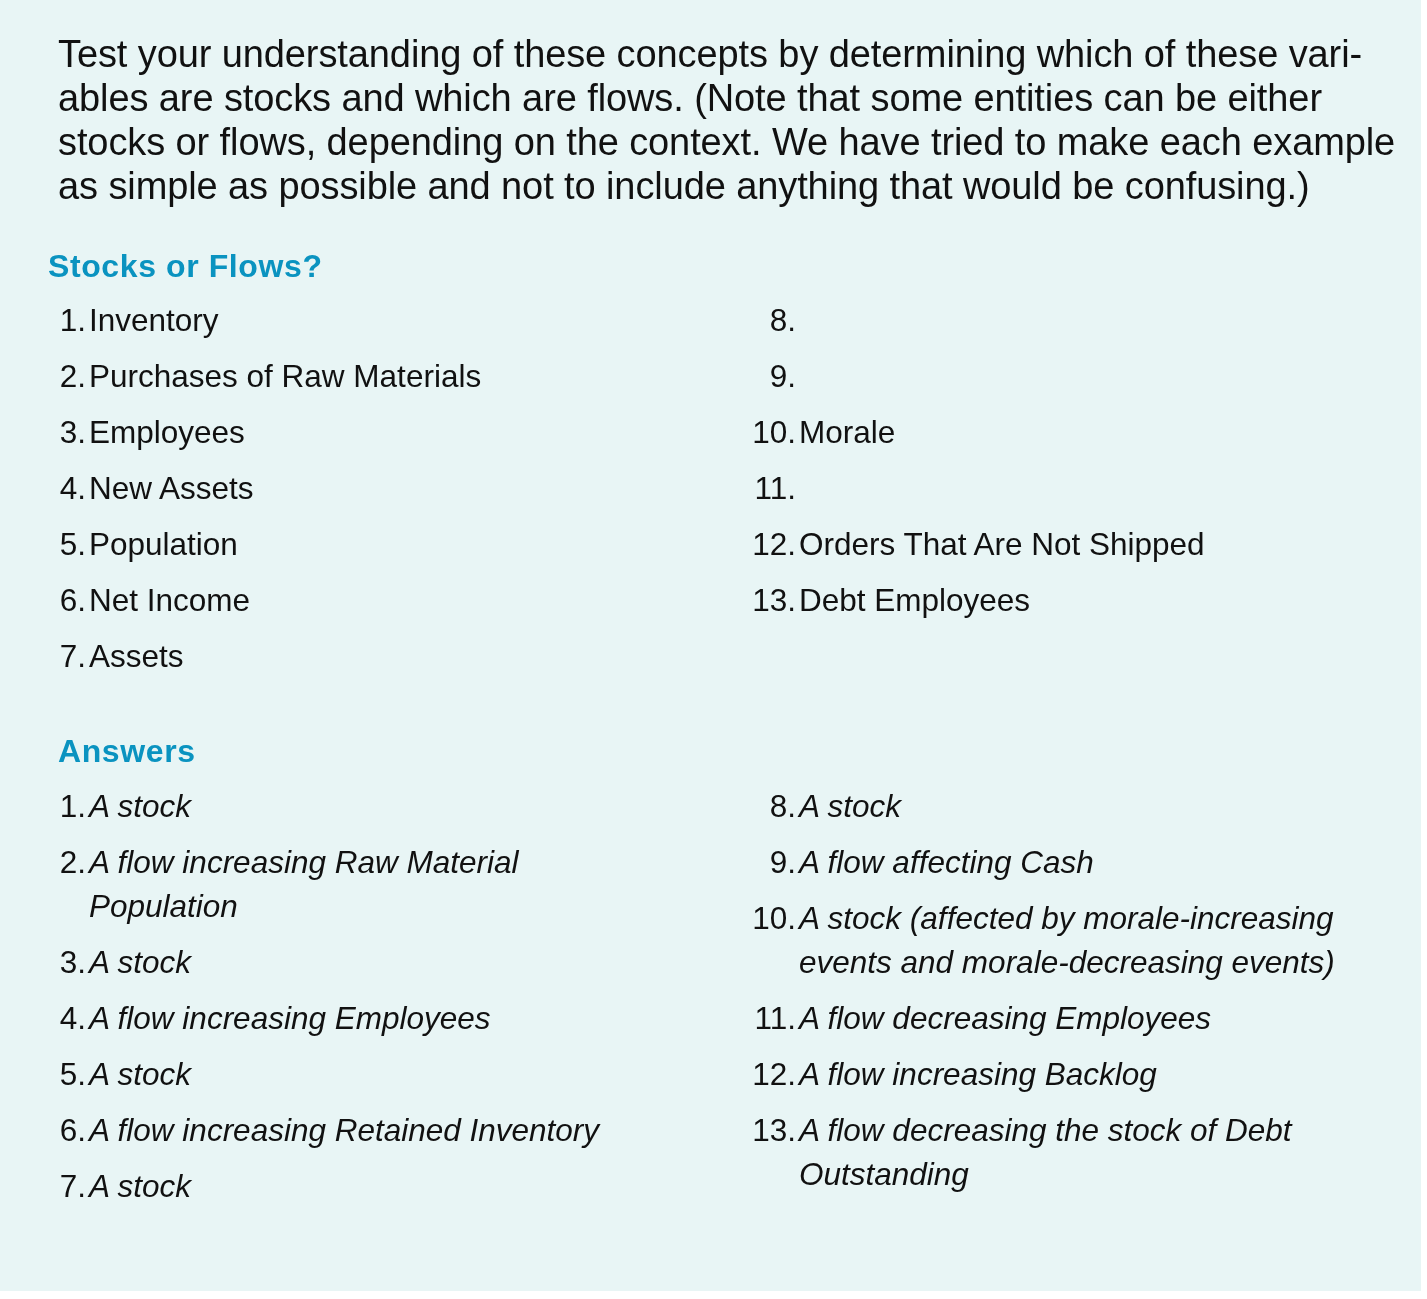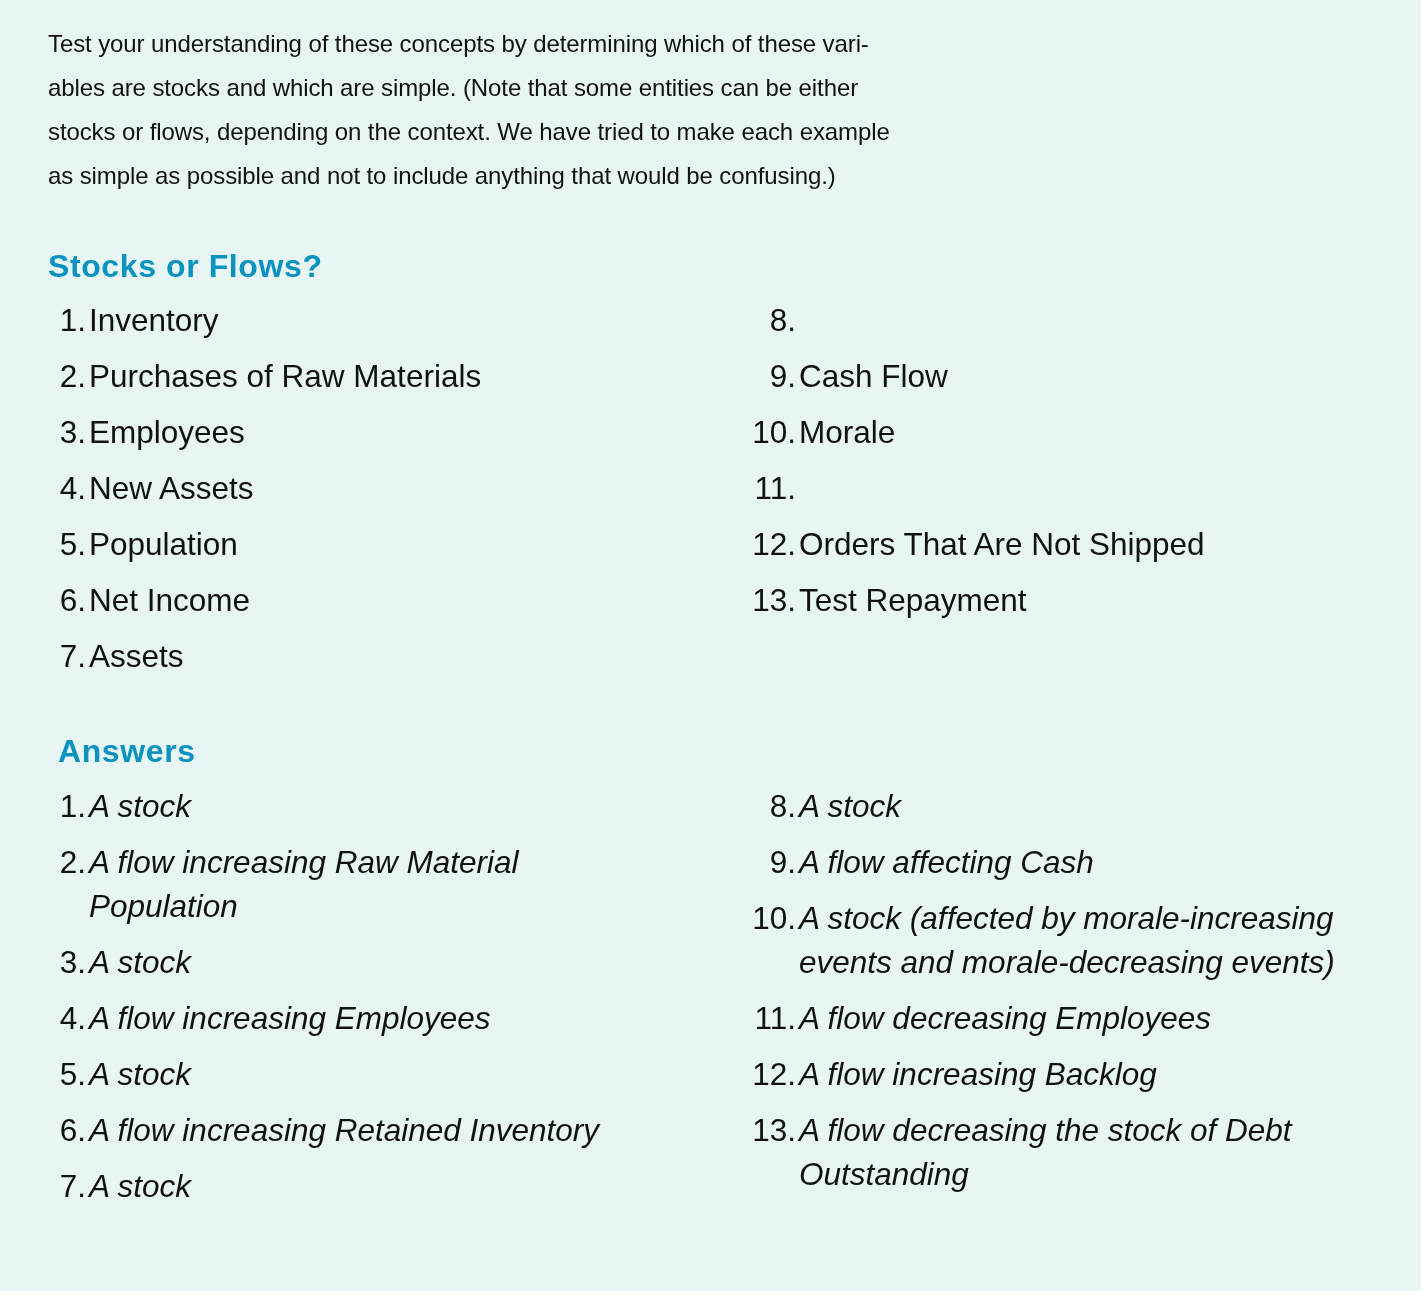--- a/index.html
+++ b/index.html
@@ -5,21 +5,21 @@
     html, body { margin: 0; padding: 0; background: #ffffff; }
     body { width: 1427px; height: 1299px; position: relative; overflow: hidden; }
     .panel {
       position: absolute; left: 0; top: 0; width: 1421px; height: 1291px;
       background: #e8f5f5;
       font-family: "Liberation Sans", sans-serif;
       color: #111111;
     }
     .intro {
       position: absolute; left: 48px; top: 22px; width: 1330px;
-      font-size: 24px; line-height: 44px; margin: 0;
+      font-size: 38px; line-height: 44px; margin: 10px;
       letter-spacing: -0.1px;
     }
     .intro span { display: block; white-space: nowrap; }
     .heading {
       position: absolute; left: 48px; margin: 0;
       font-family: "Liberation Sans", sans-serif;
       font-weight: bold; font-size: 32px; line-height: 40px;
       color: #0a93c0; letter-spacing: 0.6px;
     }
     .col {
@@ -33,21 +33,21 @@
     .right .num { width: 60px; padding-right: 3px; }
     .answers .txt { font-style: italic; }
   </style>
 </head>
 <body>
 
 <div class="panel">
 
   <div class="intro">
     <span>Test your understanding of these concepts by determining which of these vari-</span>
-    <span>ables are stocks and which are simple. (Note that some entities can be either</span>
+    <span>ables are stocks and which are flows. (Note that some entities can be either</span>
     <span>stocks or flows, depending on the context. We have tried to make each example</span>
     <span>as simple as possible and not to include anything that would be confusing.)</span>
   </div>
 
   <h2 class="heading" style="top:246px;">Stocks or Flows?</h2>
 
   <ol class="col left" style="left:48px; top:298px; width:640px;">
     <li>
         <span class="num">1.</span>
         <span class="txt">Inventory</span>
@@ -77,36 +77,35 @@
         <span class="txt">Assets</span>
       </li>
   </ol>
 
   <ol class="col right" style="left:736px; top:298px; width:620px;">
     <li>
         <span class="num">8.</span>
       </li>
     <li>
         <span class="num">9.</span>
-        <span class="txt">Cash Flow</span>
       </li>
     <li>
         <span class="num">10.</span>
         <span class="txt">Morale</span>
       </li>
     <li>
         <span class="num">11.</span>
       </li>
     <li>
         <span class="num">12.</span>
         <span class="txt">Orders That Are Not Shipped</span>
       </li>
     <li>
         <span class="num">13.</span>
-        <span class="txt">Test Repayment</span>
+        <span class="txt">Debt Employees</span>
       </li>
   </ol>
 
   <h2 class="heading" style="top:731px;margin-left:10px;">Answers</h2>
 
   <ol class="col left answers" style="left:48px; top:784px; width:600px;">
     <li>
         <span class="num">1.</span>
         <span class="txt">A stock</span>
       </li>

